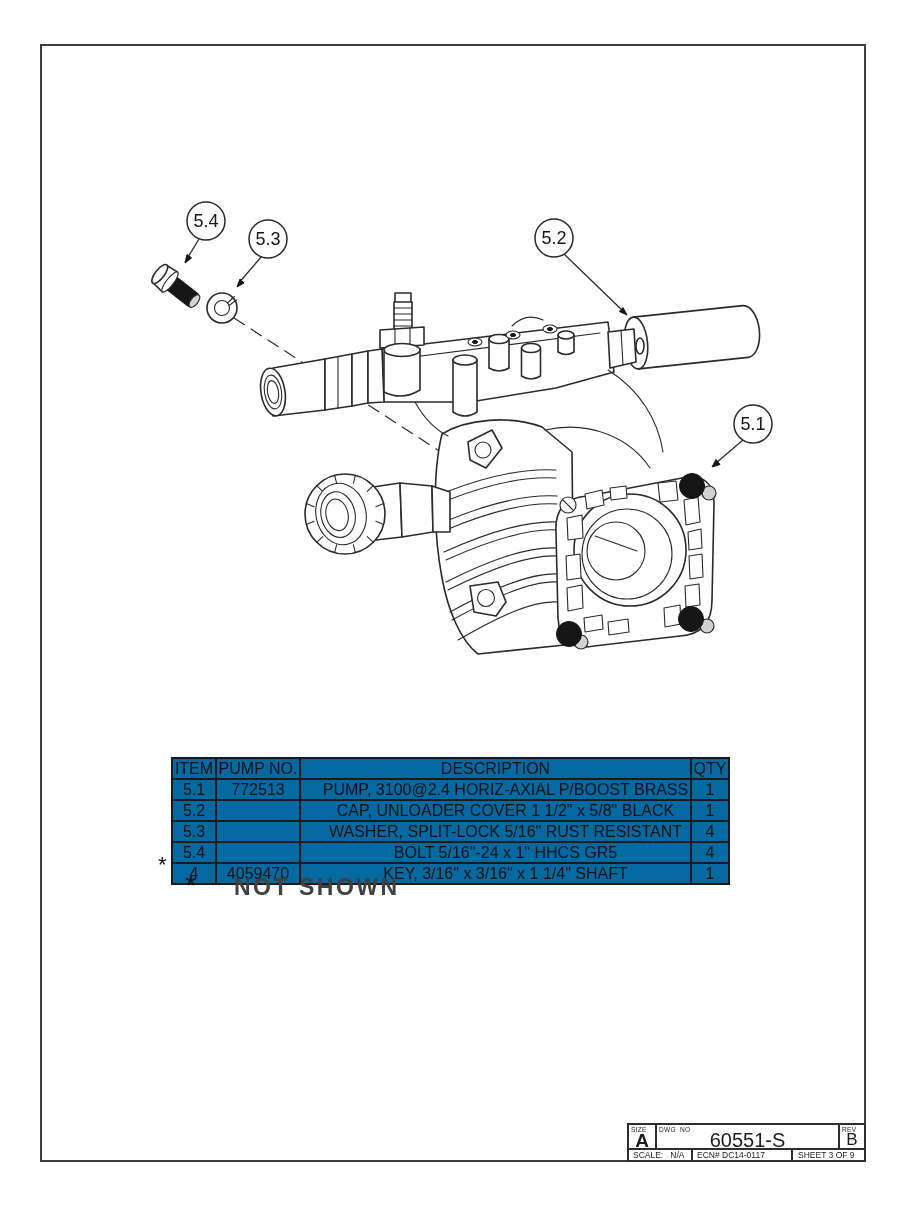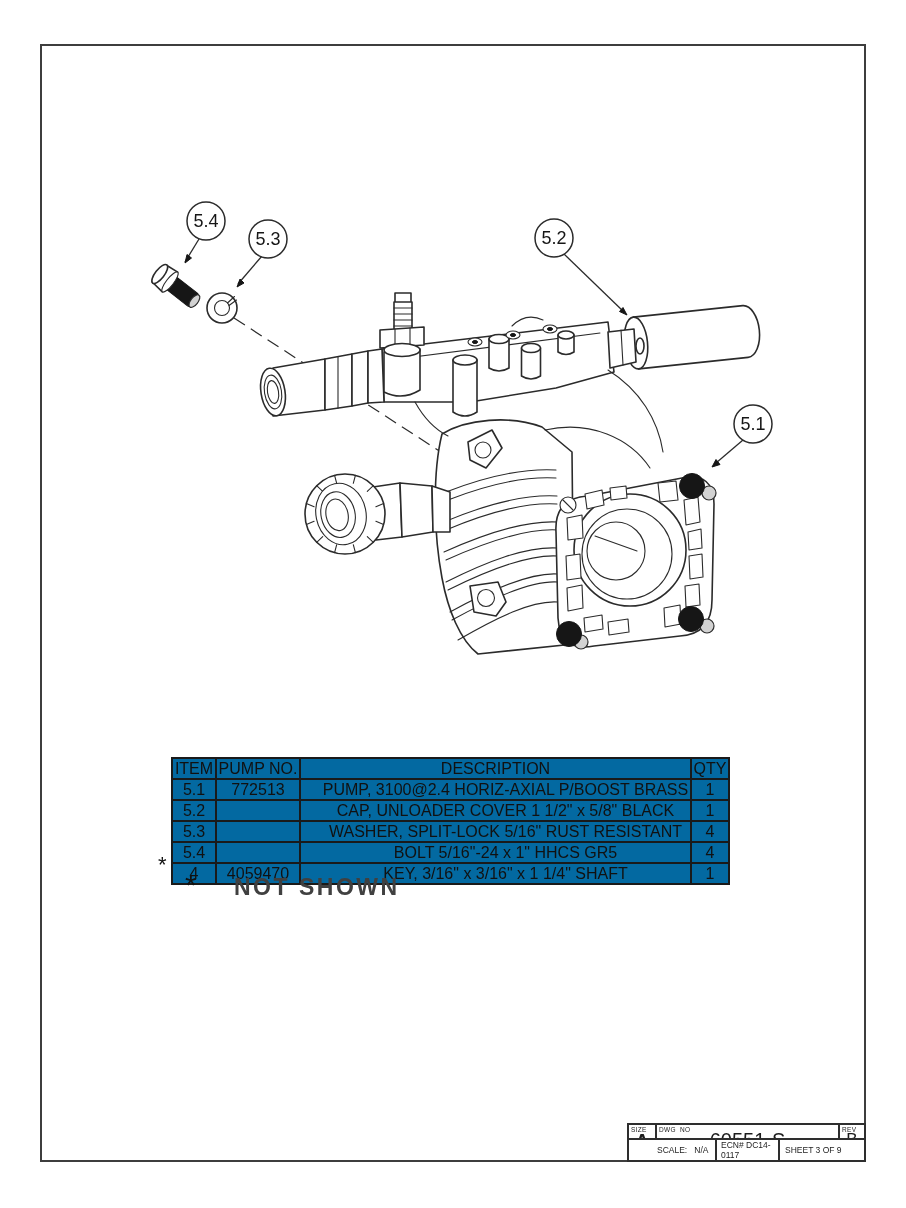--- a/index.html
+++ b/index.html
@@ -26,33 +26,33 @@
   table.parts td{border:2px solid #1a1a1a;padding:0;height:19px;line-height:19px;
                  text-align:center;white-space:nowrap;overflow:hidden;}
   table.parts td.left{text-align:center;padding-left:20px;}
   .flag-star{position:absolute;left:158px;top:852px;font-size:22px;color:#111;}
   .fn-star{position:absolute;left:185px;top:868px;font-size:30px;color:#111;}
   .fn-text{position:absolute;left:234px;top:874px;font-size:23px;letter-spacing:2.5px;color:#404040;font-weight:bold;}
   
   .tblock{position:absolute;left:627px;top:1123px;width:239px;height:39px;box-sizing:border-box;
           border:2px solid #2e2e2e;background:#fff;display:flex;flex-direction:column;color:#1d1d1d;}
   .tb-row-top{display:flex;height:25px;}
-  .tb-row-bot{display:flex;flex:1;border-top:2px solid #2e2e2e;padding-left:24px;}
+  .tb-row-bot{display:flex;flex:1;border-top:2px solid #2e2e2e;}
   .tb-cell{box-sizing:border-box;position:relative;overflow:hidden;}
   .tb-br{border-right:2px solid #2e2e2e;}
   .tb-size{width:28px;}
   .tb-dwg{flex:1;}
   .tb-rev{width:24px;}
   .tb-lab{position:absolute;left:2px;top:1px;font-size:6.5px;letter-spacing:0.3px;white-space:pre;}
   .tb-val-a{position:absolute;left:0;right:0;top:5px;text-align:center;font-size:19px;font-weight:bold;}
   .tb-val-dwg{position:absolute;left:0;right:0;top:4px;text-align:center;font-size:20px;}
   .tb-val-rev{position:absolute;left:0;right:0;top:5px;text-align:center;font-size:17px;}
   .tb-scale{width:64px;display:flex;align-items:center;gap:7px;padding-left:4px;font-size:8.5px;}
   .tb-ecn{flex:1;display:flex;align-items:flex-start;padding-left:4px;font-size:8.5px;}
-  .tb-sheet{width:84px;display:flex;align-items:center;padding-left:5px;font-size:8.5px;}
+  .tb-sheet{width:71px;display:flex;align-items:center;padding-left:5px;font-size:8.5px;}
 </style>
 </head>
 <body>
 
 <div class="frame"></div>
 
 <svg class="drawing" width="906" height="1208" viewBox="0 0 906 1208">
 
   <g>
     <path class="dash" d="M 234,318 L 600,555"></path>

